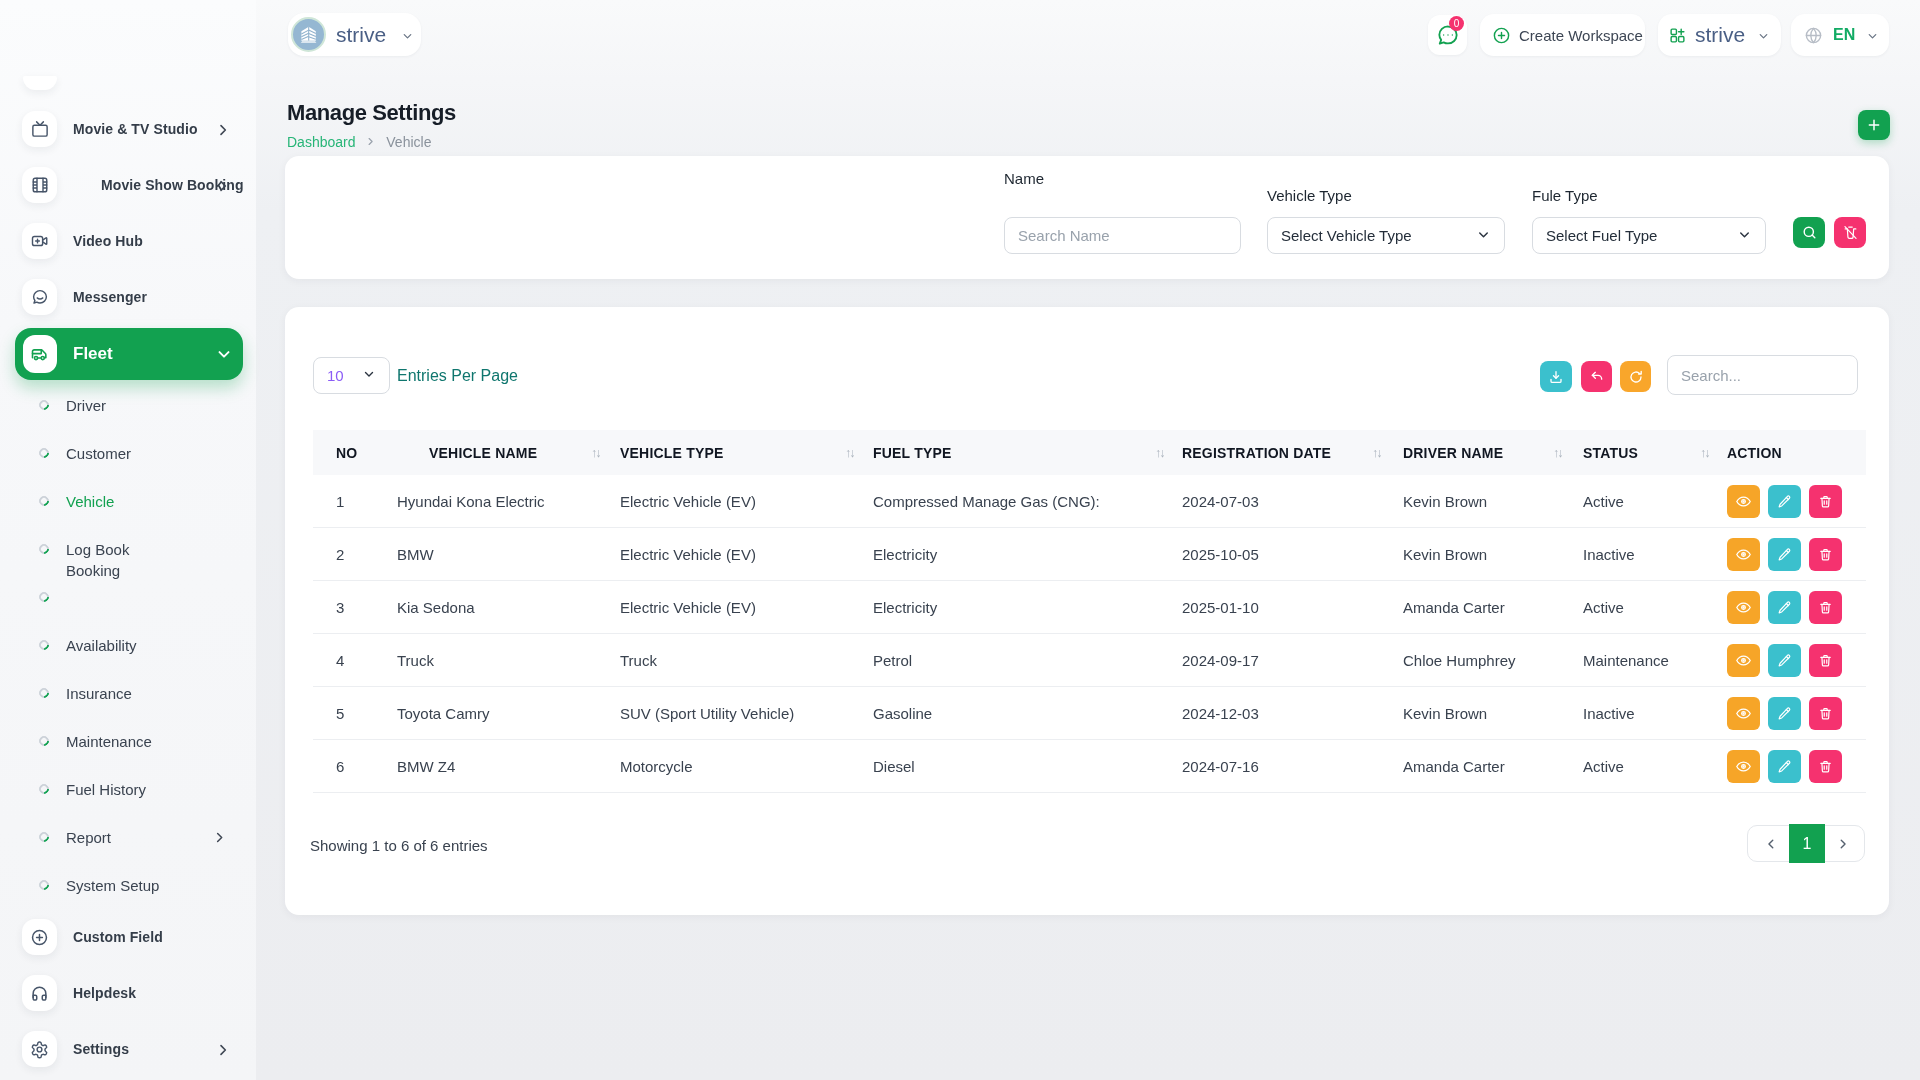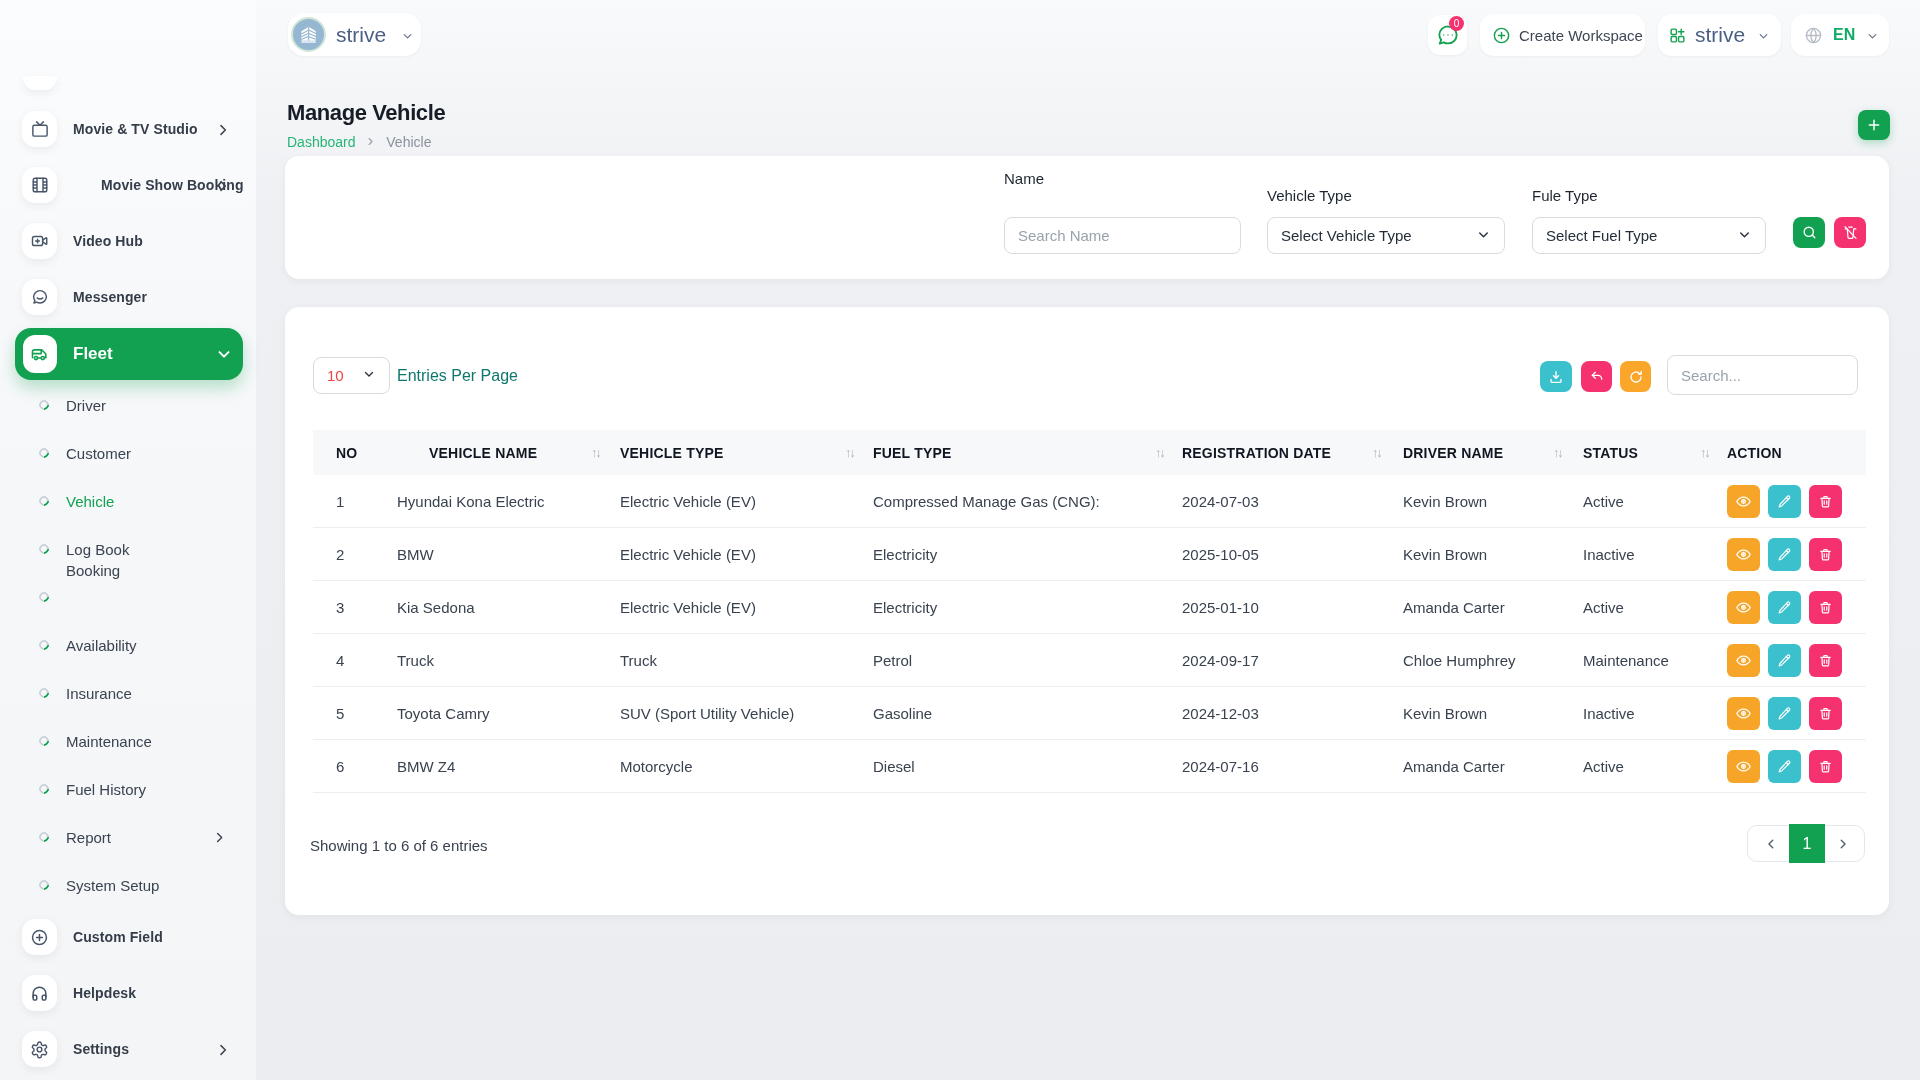--- a/index.html
+++ b/index.html
@@ -202,21 +202,21 @@
       <circle cx="12" cy="12" r="9"></circle>
       <path d="M3 12h18"></path>
       <path d="M12 3a13.5 13.5 0 0 1 0 18M12 3a13.5 13.5 0 0 0 0 18"></path>
     </svg>
   <span style="margin-left:10px;font-size:16px;font-weight:600;color:#12ab64;">EN</span>
   <div style="position:absolute;left:75px;top:50%;transform:translateY(-50%);color:#6b7686;height:13px;"><svg width="13" height="13" viewBox="0 0 24 24" fill="none" stroke="currentColor" stroke-width="2.4" stroke-linecap="round" stroke-linejoin="round">
         <path d="m6 9.5 6 6 6-6"></path>
       </svg></div>
 </div>
 
-<div class="abs" style="left:287px;top:100px;font-size:22px;font-weight:700;letter-spacing:-.4px;color:#161d27;">Manage Vehicle</div>
+<div class="abs" style="left:287px;top:100px;font-size:22px;font-weight:700;letter-spacing:-.4px;color:#161d27;">Manage Settings</div>
 <div class="abs" style="left:287px;top:134px;font-size:14px;color:#8a929c;">
   <span style="color:#27b577;">Dashboard</span>
   <span style="display:inline-block;margin:0 6px;color:#9aa2ac;"><svg width="11" height="11" viewBox="0 0 24 24" fill="none" stroke="currentColor" stroke-width="2.6" stroke-linecap="round" stroke-linejoin="round">
         <path d="m9 5.5 6.5 6.5L9 18.5"></path>
       </svg></span>
   <span>Vehicle</span>
 </div>
 <div class="abs" style="left:1858px;top:110px;width:32px;height:30px;background:#12a150;border-radius:8px;color:#fff;display:flex;align-items:center;justify-content:center;box-shadow:0 3px 8px rgba(18,161,80,.3);">
   <svg width="16" height="16" viewBox="0 0 24 24" fill="none" stroke="currentColor" stroke-width="2.2" stroke-linecap="round">
       <path d="M12 5v14M5 12h14"></path>
@@ -244,21 +244,21 @@
     </div>
   <div class="sqbtn" style="left:1549px;top:61px;width:32px;height:31px;background:#f5326f;">
       <svg width="17" height="17" viewBox="0 0 24 24" fill="none" stroke="currentColor" stroke-width="1.7" stroke-linecap="round" stroke-linejoin="round">
         <path d="M9.5 4.3h5M4.5 7h3l.9 11.5c.07 1 .9 1.8 1.9 1.8h3.4c1 0 1.83-.8 1.9-1.8L16.5 7h3"></path>
         <path d="m4.2 3.8 15.6 16.4"></path>
       </svg>
     </div>
 </div>
 
 <div class="card" style="top:307px;height:608px;">
-  <div class="inp" style="left:28px;top:50px;width:77px;color:#ef4444;">10<span class="selch"><svg width="14" height="14" viewBox="0 0 24 24" fill="none" stroke="currentColor" stroke-width="2.4" stroke-linecap="round" stroke-linejoin="round">
+  <div class="inp" style="left:28px;top:50px;width:77px;color:#8b5cf6;">10<span class="selch"><svg width="14" height="14" viewBox="0 0 24 24" fill="none" stroke="currentColor" stroke-width="2.4" stroke-linecap="round" stroke-linejoin="round">
           <path d="m6 9.5 6 6 6-6"></path>
         </svg></span></div>
   <div class="abs" style="left:112px;top:60px;font-size:16px;color:#0f766e;">Entries Per Page</div>
   <div class="sqbtn" style="left:1255px;top:54px;width:32px;height:31px;background:#3bc0cd;">
       <svg width="16" height="16" viewBox="0 0 24 24" fill="none" stroke="currentColor" stroke-width="2" stroke-linecap="round" stroke-linejoin="round">
         <path d="M12 4v9.5"></path>
         <path d="m8.2 10.2 3.8 3.8 3.8-3.8"></path>
         <path d="M4.5 15.5v2.7c0 1 .8 1.8 1.8 1.8h11.4c1 0 1.8-.8 1.8-1.8v-2.7"></path>
       </svg>
     </div>

